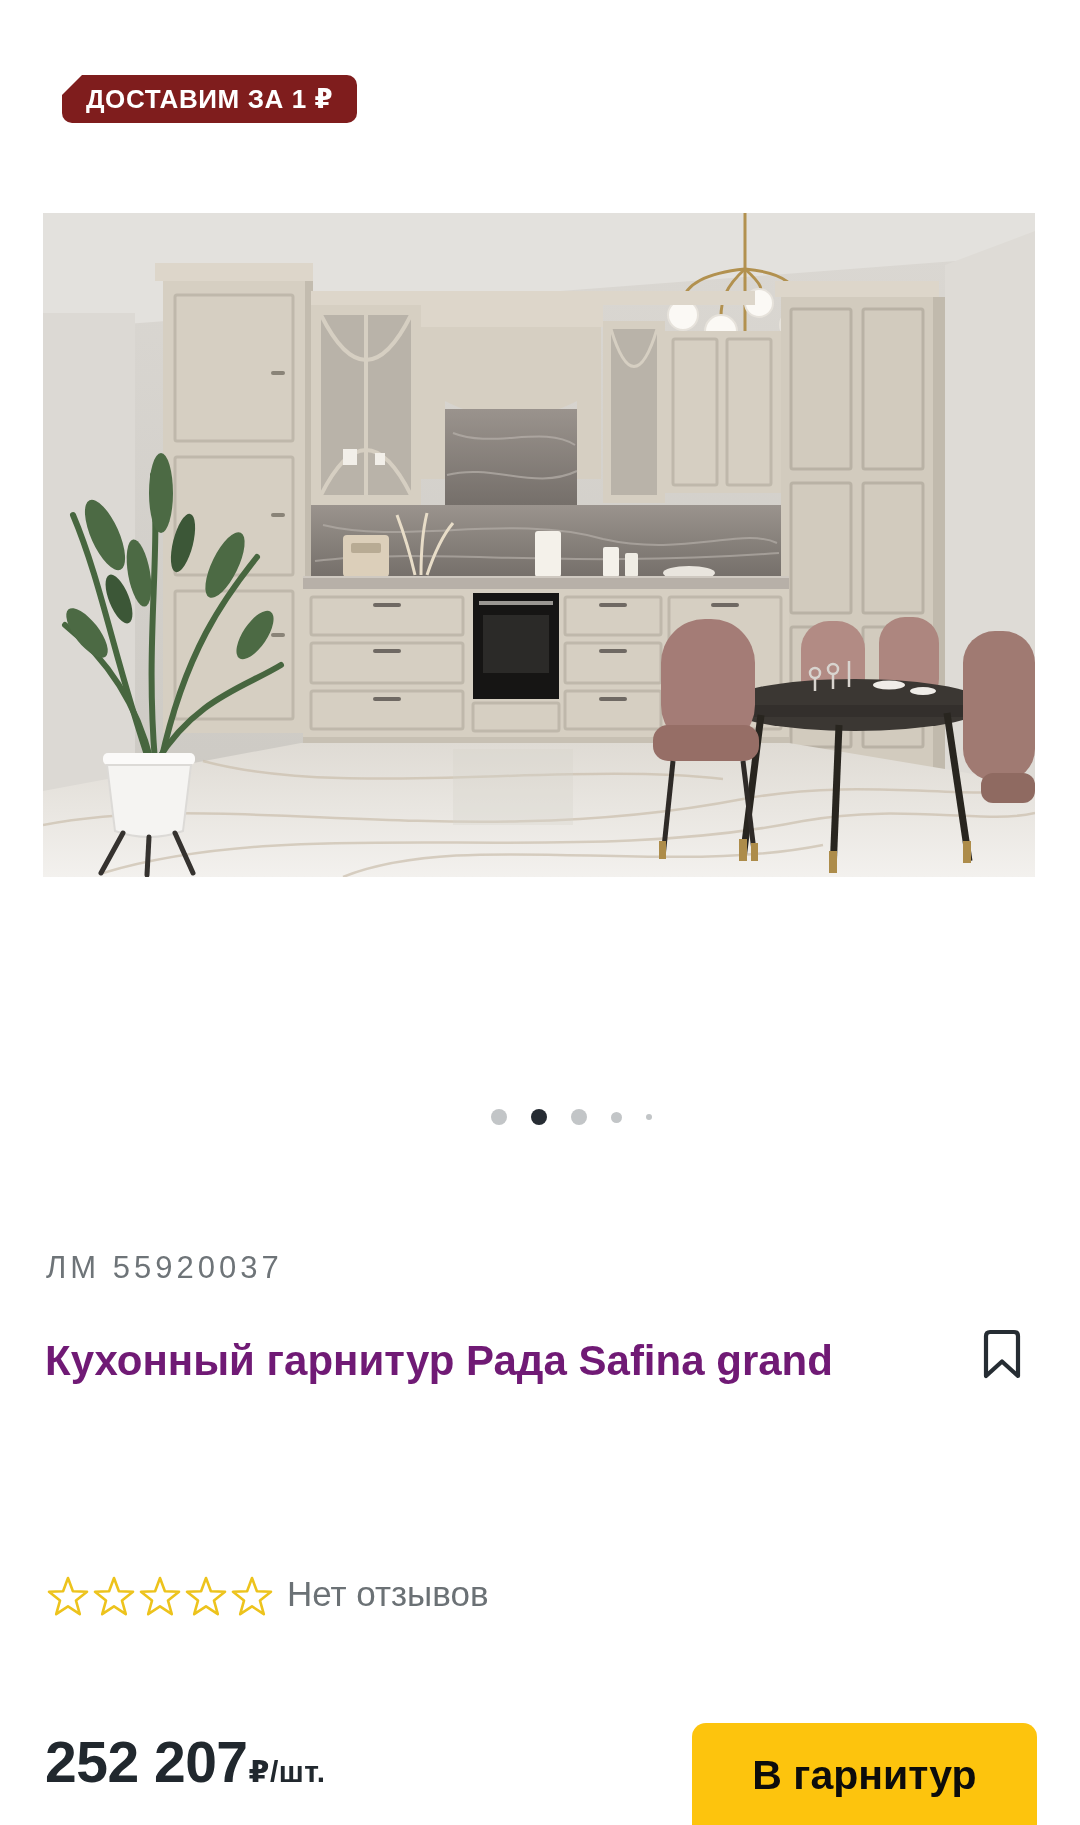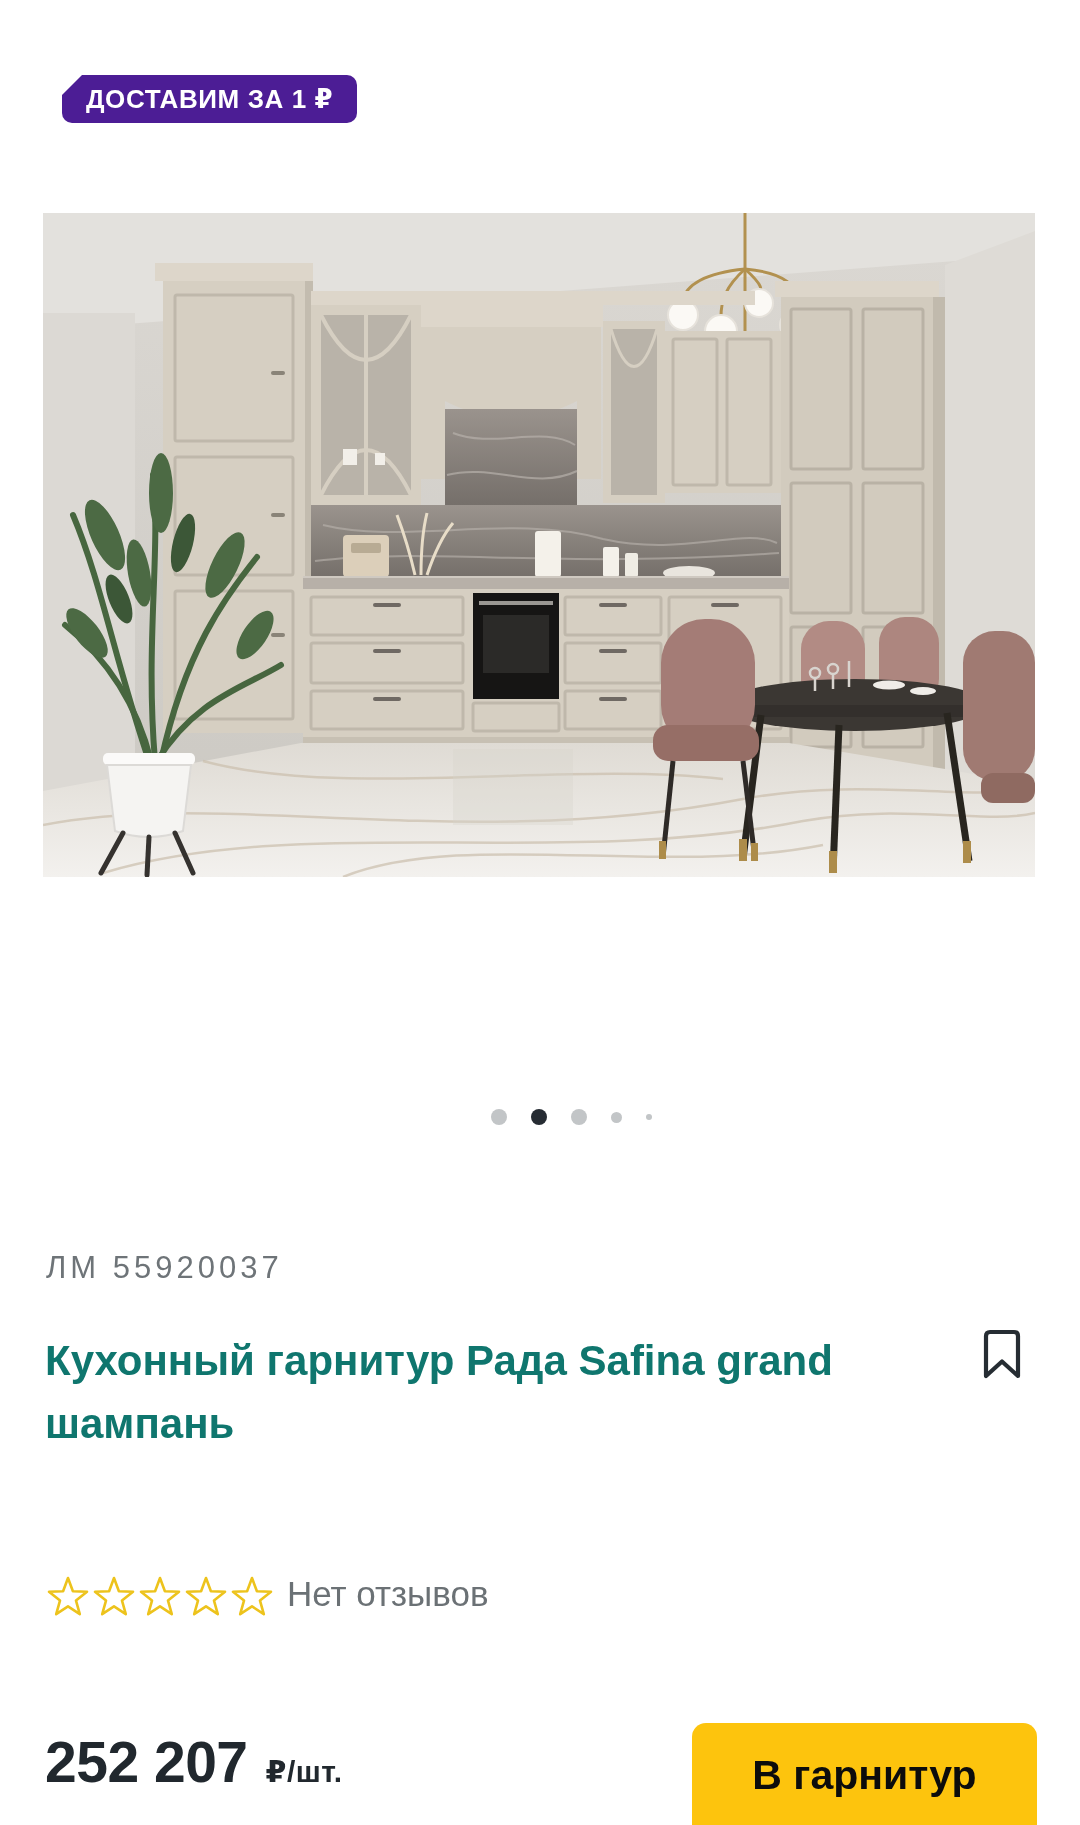--- a/index.html
+++ b/index.html
@@ -7,21 +7,21 @@
   body {
     width:1080px; height:1825px; position:relative; overflow:hidden;
     background:#ffffff;
     font-family:"Liberation Sans","DejaVu Sans",sans-serif;
     color:#20272e;
   }
 
   
   .badge {
     position:absolute; left:62px; top:75px; height:48px;
-    background:#4c1d95; color:#ffffff;
+    background:#7f1d1d; color:#ffffff;
     display:flex; align-items:center; padding:0 24px;
     font-size:26px; font-weight:700; letter-spacing:0.6px;
     border-radius:10px;
     clip-path: polygon(20px 0, 100% 0, 100% 100%, 0 100%, 0 20px);
     white-space:nowrap;
   }
 
   
   .photo {
     position:absolute; left:43px; top:213px; width:992px; height:664px;
@@ -44,21 +44,21 @@
   
   .sku {
     position:absolute; left:46px; top:1248px;
     font-size:31px; line-height:40px; letter-spacing:4px;
     color:#6e7478;
   }
 
   
   .title {
     position:absolute; left:45px; top:1329px; width:900px;
-    font-size:42px; line-height:63px; font-weight:700; color:#0f766e;
+    font-size:42px; line-height:63px; font-weight:700; color:#701a75;
   }
 
   
   .bookmark {
     position:absolute; left:978px; top:1328px; width:48px; height:58px;
     display:flex; align-items:flex-start; justify-content:center;
     cursor:pointer; background:none; border:none; padding:0;
   }
 
   
@@ -74,21 +74,21 @@
   
   .price-row {
     position:absolute; left:45px; top:1732px;
     display:flex; align-items:baseline;
   }
   .price-amount {
     font-size:57px; line-height:60px; font-weight:800;
     letter-spacing:-0.5px; color:#21282e; white-space:nowrap;
   }
   .price-unit {
-    margin-left:18px; font-size:30px; font-weight:700;
+    margin-left:1px; font-size:30px; font-weight:700;
     letter-spacing:0.5px; color:#21282e; white-space:nowrap;
   }
 
   
   .cart-btn {
     position:absolute; left:692px; top:1723px; width:345px; height:145px;
     background:#fdc40d; border:none; border-radius:14px;
     font-family:inherit; font-size:41px; font-weight:700; color:#0c0c0c;
     display:flex; align-items:center; justify-content:center;
     padding-bottom:42px; cursor:pointer;
@@ -333,21 +333,20 @@
   <span class="dot lg active"></span>
   <span class="dot lg"></span>
   <span class="dot md"></span>
   <span class="dot sm"></span>
 </div>
 
 <div class="sku">ЛМ 55920037</div>
 
 <div class="title">
   <div>Кухонный гарнитур Рада Safina grand</div>
-  <div>шампань</div>
 </div>
 
 <button class="bookmark">
   <svg width="44" height="54" viewBox="0 0 44 54">
     <path d="M10 4 H34 Q38 4 38 8 V48 L22 33.5 L6 48 V8 Q6 4 10 4 Z" fill="none" stroke="#262d33" stroke-width="4.2" stroke-linejoin="round"></path>
   </svg>
 </button>
 
 <div class="rating">
   <svg class="star" viewBox="0 0 46 46">

